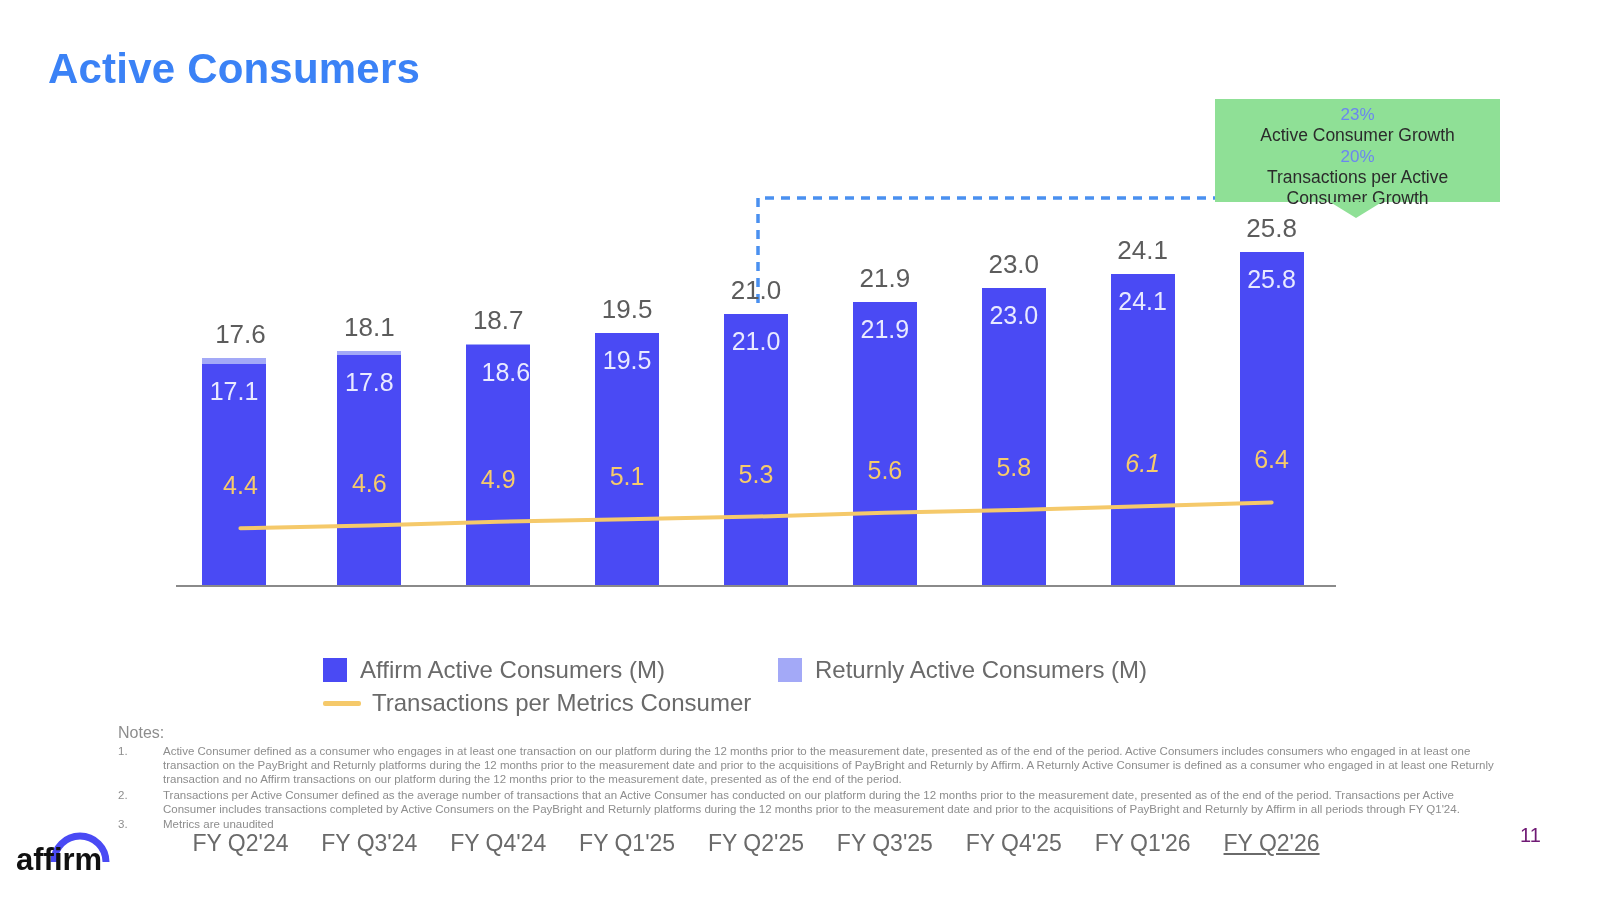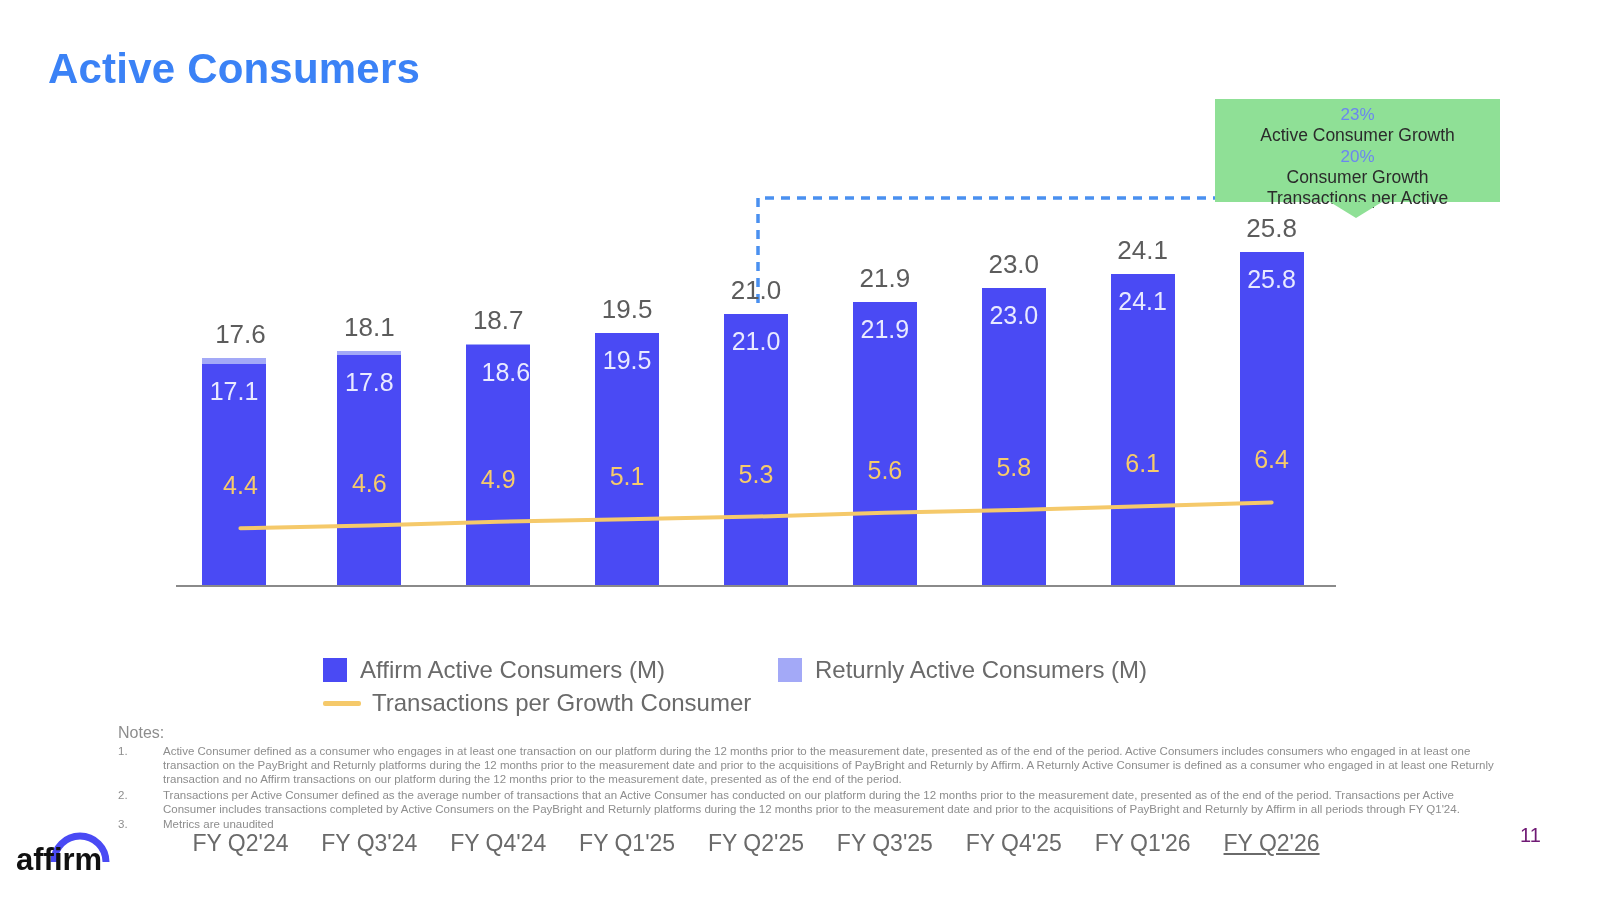--- a/index.html
+++ b/index.html
@@ -103,22 +103,22 @@
   <div id="page-title">Active Consumers</div>
 
   <svg id="connector" viewBox="0 0 490 120">
     <path d="M 18 118 L 18 13 L 490 13" fill="none" stroke="#4a90f0" stroke-width="3.5" stroke-dasharray="9 7"></path>
   </svg>
 
   <div id="callout">
     <div class="pct">23%</div>
     <div class="lbl">Active Consumer Growth</div>
     <div class="pct">20%</div>
+    <div class="lbl">Transactions per Active</div>
     <div class="lbl">Consumer Growth</div>
-    <div class="lbl">Transactions per Active</div>
   </div>
   <div id="callout-tail"></div>
 
   <div id="plot">
       <div class="bar-group" style="left: 26px; width: 64px; height: 235px; margin-top: 44px;">
         <div class="bar-affirm" style="height: 220.745px; background: rgb(74, 74, 244);"></div>
         <div class="bar-returnly" style="bottom: 220.745px; height: 6.45455px; background: rgb(163, 169, 247);"></div>
         <div class="affirm-label" style="bottom: 178.745px;">17.1</div>
       </div>
       <div class="total-label" style="left: 64.4444px; bottom: 235.2px;">17.6</div>
@@ -166,21 +166,21 @@
         <div class="affirm-label" style="bottom: 254.909px;">23.0</div>
       </div>
       <div class="total-label" style="left: 837.778px; bottom: 304.909px;">23.0</div>
       <div class="tpac-label" style="left: 837.778px; bottom: 102.873px;">5.8</div>
       <div class="x-label" style="left: 737.778px;">FY Q4'25</div>
       <div class="bar-group" style="left: 934.667px; width: 64px; height: 311.109px;">
         <div class="bar-affirm" style="height: 311.109px; background: rgb(74, 74, 244);"></div>
         <div class="affirm-label" style="bottom: 269.109px;">24.1</div>
       </div>
       <div class="total-label" style="left: 966.667px; bottom: 319.109px;">24.1</div>
-      <div class="tpac-label" style="left: 966.667px; bottom: 106.745px;">6.1</div>
+      <div class="tpac-label" style="left: 966.667px; bottom: 106.745px; font-style: italic;">6.1</div>
       <div class="x-label" style="left: 866.667px;">FY Q1'26</div>
       <div class="bar-group" style="left: 1063.56px; width: 64px; height: 333.055px;">
         <div class="bar-affirm" style="height: 333.055px; background: rgb(74, 74, 244);"></div>
         <div class="affirm-label" style="bottom: 291.055px;">25.8</div>
       </div>
       <div class="total-label" style="left: 1095.56px; bottom: 341.055px;">25.8</div>
       <div class="tpac-label" style="left: 1095.56px; bottom: 110.618px;">6.4</div>
       <div class="x-label" style="left: 995.556px; text-decoration: underline;">FY Q2'26</div>
     </div>
   <svg id="trendline" viewBox="0 0 1160 355" preserveAspectRatio="none">
@@ -195,21 +195,21 @@
         <span class="legend-text">Affirm Active Consumers (M)</span>
       </div>
       <div class="legend-item">
         <span class="sw returnly"></span>
         <span class="legend-text">Returnly Active Consumers (M)</span>
       </div>
     </div>
     <div class="legend-row">
       <div class="legend-item">
         <span class="sw line"></span>
-        <span class="legend-text">Transactions per Growth Consumer</span>
+        <span class="legend-text">Transactions per Metrics Consumer</span>
       </div>
     </div>
   </div>
 
   <div id="notes">
     <div id="notes-title">Notes:</div>
     <div id="notes-list">
         <div class="note-row">
           <div class="note-num">1.</div>
           <div class="note-text">Active Consumer defined as a consumer who engages in at least one transaction on our platform during the 12 months prior to the measurement date, presented as of the end of the period. Active Consumers includes consumers who engaged in at least one transaction on the PayBright and Returnly platforms during the 12 months prior to the measurement date and prior to the acquisitions of PayBright and Returnly by Affirm. A Returnly Active Consumer is defined as a consumer who engaged in at least one Returnly transaction and no Affirm transactions on our platform during the 12 months prior to the measurement date, presented as of the end of the period.</div>

